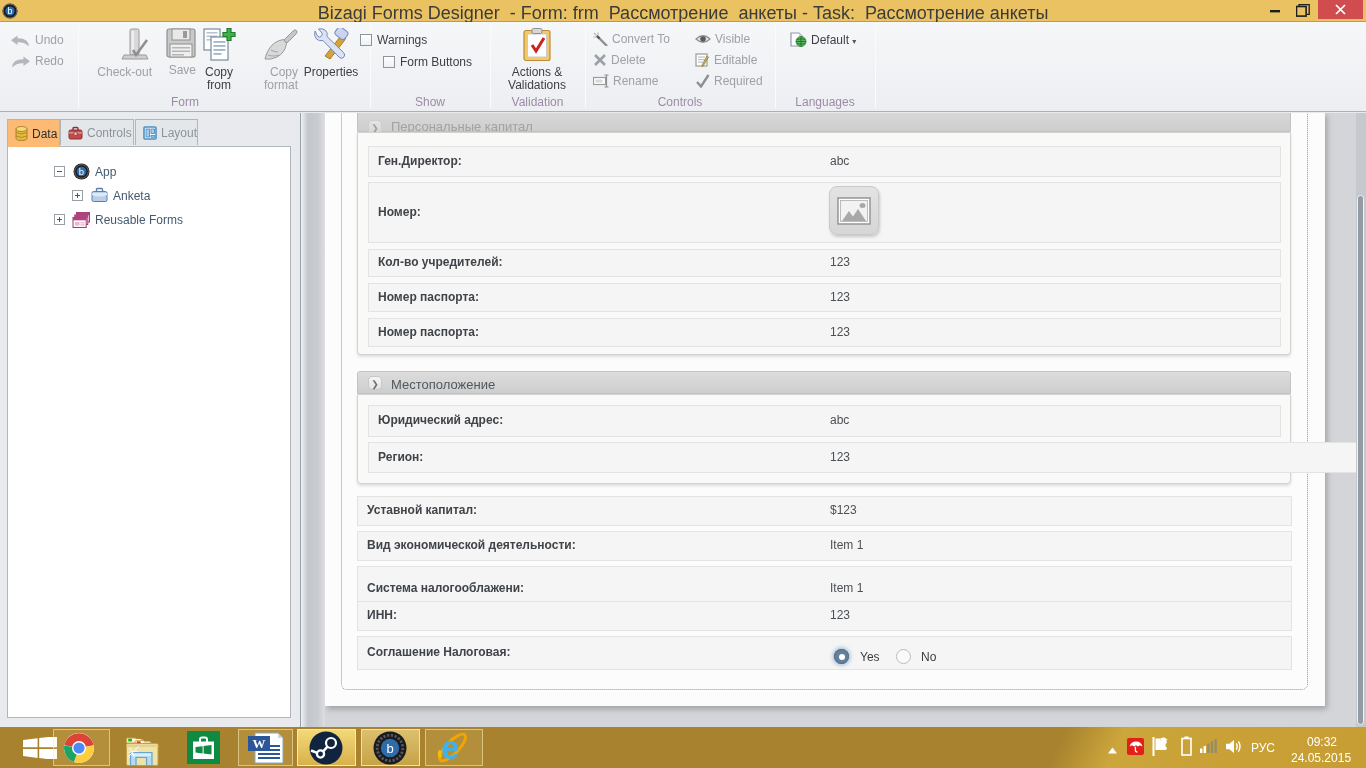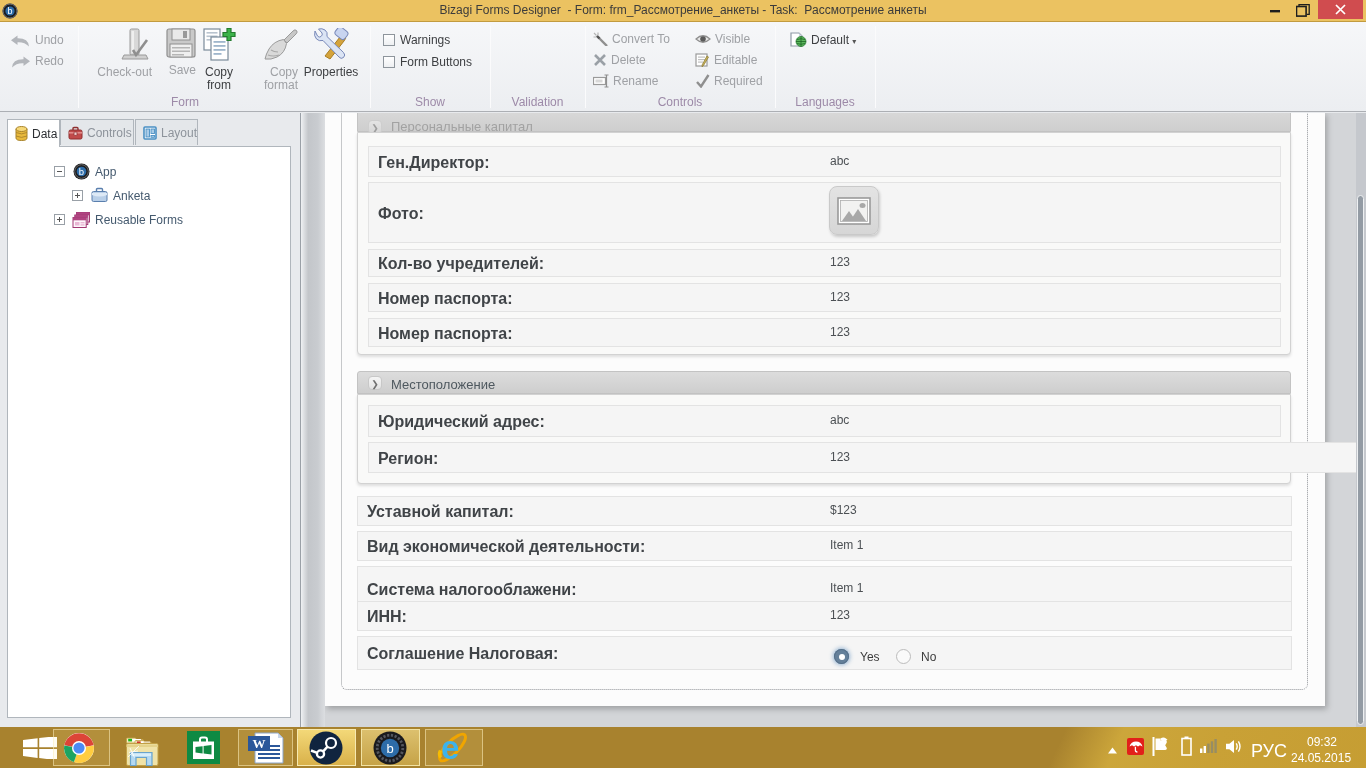--- a/index.html
+++ b/index.html
@@ -1,49 +1,49 @@
 <!DOCTYPE html>
 <html><head>
 <meta charset="utf-8">
 <style>
 * { margin:0; padding:0; box-sizing:border-box; }
 html,body { width:1366px; height:768px; overflow:hidden; font-family:"Liberation Sans", sans-serif; }
 body { position:relative; background:#e8eaed; }
 .abs { position:absolute; }
 
 #titlebar { position:absolute; left:0; top:0; width:1366px; height:22px; background:#ebc261; border-bottom:1px solid #c29b3f; }
-#titlebar .title { position:absolute; left:0; right:0; top:3px; text-align:center; font-size:12px; color:#3b3b3b; }
+#titlebar .title { position:absolute; left:0; right:0; top:3px; text-align:center; font-size:18px; color:#3b3b3b; }
 #btn-close { right:3px; width:45px; background:#d04c4f; color:#fff; }
 
 #ribbon { position:absolute; left:0; top:22px; width:1366px; height:90px; background:linear-gradient(#f6f7f9,#eceef1); border-bottom:1px solid #acafb4; }
 .rsep { position:absolute; top:4px; height:82px; width:1px; background:#d8dadd; border-right:1px solid #fbfbfc; }
 .glabel { position:absolute; bottom:2px; font-size:12px; color:#9d8aa8; text-align:center; }
 .bigbtn { position:absolute; top:4px; text-align:center; font-size:12px; line-height:13px; color:#3d3f42; }
 .bigbtn .ic { margin:2px auto 1px; }
 .bigbtn.dis { color:#9fa1a5;text-align:right; }
 .smallrow { position:absolute; font-size:12px; color:#9fa1a5; white-space:nowrap; }
 .smallrow svg { vertical-align:-3px; margin-right:4px; }
 
 #main { position:absolute; left:0; top:113px; width:1366px; height:614px; background:#e8eaed; }
 #leftpanel { position:absolute; left:7px; top:2px; width:285px; height:612px; }
 .tab { position:absolute; top:4px; height:26px; border:1px solid #b0b6bc; border-bottom:none; background:#e4e7ea; font-size:12px; color:#8d939b; padding:6px 8px 0 7px; white-space:nowrap; }
 .tab svg { vertical-align:-3px; margin-right:4px; }
-.tab.active { background:#ffffff; color:#2c2f33; height:28px; z-index:5; }
+.tab.active { background:#fdba74; color:#2c2f33; height:28px; z-index:5; }
 #treearea { position:absolute; left:0px; top:31px; width:284px; height:572px; background:#fff; border:1px solid #b0b6bc; }
 .titem { position:absolute; font-size:12px; color:#44596e; white-space:nowrap; }
 .expander { position:absolute; width:11px; height:11px; border:1px solid #99a0a7; background:#fff; }
 .expander:before { content:""; position:absolute; left:2px; top:4px; width:5px; height:1px; background:#555; }
 .expander.plus:after { content:""; position:absolute; left:4px; top:2px; width:1px; height:5px; background:#555; }
 
 #canvas { position:absolute; left:300px; top:0; width:1066px; height:614px; background:#d3d5d8; overflow:hidden; }
 #splitter { position:absolute; left:0; top:0; width:25px; height:614px; background:linear-gradient(90deg,#eff1f3 0%,#c3c6ca 30%,#c9ccd0 70%,#dcdee1 100%); border-left:1px solid #9aa0a7; }
 #page { position:absolute; left:25px; top:-1px; width:1000px; height:594px; background:#fcfcfc; box-shadow:2px 3px 6px rgba(0,0,0,.25); }
 #dotted { position:absolute; left:16px; top:-10px; width:967px; height:588px; border:1px dotted #909398; border-radius:6px; }
 .row { position:absolute; background:#f5f5f5; border:1px solid #e3e3e3; }
-.rlabel { position:absolute; left:19px; top:50%; margin-top:-8px; font-weight:bold; font-size:16px; color:#404448; }
+.rlabel { position:absolute; left:19px; top:50%; margin-top:-8px; font-weight:bold; font-size:12px; color:#404448; }
 .rval { position:absolute; left:472px; top:50%; margin-top:-8px; font-size:12px; color:#4c5054; }
 .sechdr { position:absolute; height:22px; background:linear-gradient(#dcdcdc,#cecece); border:1px solid #c3c3c3; border-radius:3px 3px 0 0; }
 .secbox { position:absolute; background:#f9f9f8; border:1px solid #d2d2d2; border-radius:0 0 4px 4px; box-shadow:0 2px 3px rgba(0,0,0,.12); }
 .row.s .rval { left:461px; }
 .rlabel { left:9px; }
 .chev { position:absolute; left:10px; top:4px; width:14px; height:14px; background:linear-gradient(#f5f5f5,#e2e2e2); border:1px solid #c8c8c8; border-radius:4px; font-size:9px; color:#707070; text-align:center; line-height:14px; }
 .sechdr .chev.dis2 { top:15px; color:#9e9e9e; background:linear-gradient(#e4e4e4,#d6d6d6); border-color:#cecece; }
 #photobtn { position:absolute; left:460px; top:3px; width:50px; height:49px; background:linear-gradient(#e3e3e3,#d6d6d6); border:1px solid #c9c9c9; border-radius:8px; box-shadow:1px 2px 3px rgba(0,0,0,.18); text-align:center; padding-top:10px; }
 .radio { position:absolute; width:15px; height:15px; border-radius:50%; }
 .radio.on { background:#64809a; box-shadow:0 0 4px 1px rgba(120,160,200,.8), inset 0 0 0 1px #56708a; }
@@ -135,22 +135,28 @@
  <div class="bigbtn dis" style="left:244px;width:54px"><div class="ic"><svg width="34" height="34" viewBox="0 0 34 34">
    <path d="M20 12 L29 3 Q31 1 32.5 2.5 Q34 4 32 6 L23 15 Z" fill="#c8c8c8" stroke="#9a9a9a" stroke-width="1"></path>
    <path d="M22.5 15.5 L19.5 11.5 Q10 13 5 21 Q2 26 1 31 Q7 32 13 29 Q21 25 22.5 15.5 Z" fill="#d9d9d9" stroke="#9a9a9a" stroke-width="1"></path>
    <path d="M7 22 Q10 24 14 24 M4 27 Q9 29 15 27" fill="none" stroke="#a8a8a8" stroke-width="1.1"></path>
  </svg></div>Copy<br>format</div>
  <div class="bigbtn" style="left:298px;width:66px"><div class="ic"><svg width="36" height="34" viewBox="0 0 36 34">
    <path d="M12 28 L27 9 Q29 6 31.5 8 Q34 10 31 13 L17 31 Z" fill="#d4a33c" stroke="#a87d24" stroke-width="1"></path>
    <rect x="22.5" y="0.5" width="12" height="9.5" rx="3" fill="#c8d4f0" stroke="#7888b8" stroke-width="1" transform="rotate(38 28.5 5.2)"></rect>
    <path d="M2 3 Q0.5 8 3.5 11 Q6 13.5 10 12.5 L26 29 Q28 31.5 30.5 29.5 Q33 27 30.5 24.5 L14 8.5 Q15 4 12 2 Q9 0 5.5 1 L9 5 Q10 7 8 8.5 Q6 10 4.5 8 Z" fill="#dbe4f4" stroke="#7888b8" stroke-width="1"></path>
  </svg></div>Properties</div>
- <div class="smallrow" style="left:383px;top:11px;color:#3d3f42"><span class="cb"></span>Warnings</div>
+ <div class="smallrow" style="left:360px;top:11px;color:#3d3f42"><span class="cb"></span>Warnings</div>
  <div class="smallrow" style="left:383px;top:33px;color:#3d3f42"><span class="cb"></span>Form Buttons</div>
+ <div class="bigbtn" style="left:500px;width:74px"><div class="ic"><svg width="28" height="34" viewBox="0 0 28 34">
+   <rect x="1" y="2.5" width="26" height="30" rx="2" fill="#f2c966" stroke="#ba8c3c" stroke-width="1.2"></rect>
+   <rect x="4.5" y="6" width="19" height="23" fill="#fff" stroke="#c9c9c9" stroke-width="1"></rect>
+   <rect x="9" y="0.5" width="10" height="5" rx="1.5" fill="#d8d8d8" stroke="#909090" stroke-width="1"></rect>
+   <path d="M9 17 L13 23 L21 10" fill="none" stroke="#cc2222" stroke-width="3"></path>
+ </svg></div>Actions &amp;<br>Validations</div>
  <div class="smallrow" style="left:593px;top:10px"><svg width="15" height="14" viewBox="0 0 15 14">
    <path d="M1 1 L3.5 3.5 M5 0.5 L5 3 M0.5 5 L3 5" stroke="#b5b5b5" stroke-width="1.2"></path>
    <path d="M4 4 L14 14" stroke="#8f8f8f" stroke-width="2.4"></path>
         <path d="M4 4 L6.5 6.5" stroke="#555" stroke-width="2.4"></path>
  </svg>Convert To</div>
  <div class="smallrow" style="left:593px;top:31px"><svg width="14" height="14" viewBox="0 0 14 14">
    <path d="M2 2 L12 12 M12 2 L2 12" stroke="#9aa0a6" stroke-width="2.6"></path>
  </svg>Delete</div>
  <div class="smallrow" style="left:593px;top:52px"><svg width="16" height="14" viewBox="0 0 16 14">
    <rect x="0.5" y="3.5" width="12" height="7" fill="#fff" stroke="#9a9a9a" stroke-width="1.2"></rect>
@@ -235,21 +241,21 @@
    <div class="sechdr" style="left:32px;top:-8px;width:934px;height:28px">
      <span class="chev dis2">❯</span>
           <span style="position:absolute;left:33px;top:14px;font-size:13px;color:#a2a2a2">Персональные капитал</span>
    </div>
    <div class="secbox" style="left:32px;top:20px;width:934px;height:223px"></div>
    <div class="row s" style="left:43px;top:34px;width:913px;height:31px">
           <span class="rlabel">Ген.Директор:</span>
           <span class="rval">abc</span>
         </div>
    <div class="row s" style="left:43px;top:70px;width:913px;height:61px">
-          <span class="rlabel">Фото:</span>
+          <span class="rlabel">Номер:</span>
      <div id="photobtn"><svg width="34" height="28" viewBox="0 0 34 28">
        <rect x="1" y="1" width="32" height="26" fill="#fff" stroke="#9a9a9a" stroke-width="1.6"></rect>
        <rect x="3.5" y="3.5" width="27" height="21" fill="#f2f2f1" stroke="#adadad" stroke-width="0.8"></rect>
        <path d="M5 24 L12 14 L19 24 Z" fill="#a8a8a8"></path>
               <path d="M13 24 L21 12 L29 24 Z" fill="#a8a8a8"></path>
        <ellipse cx="25.5" cy="8.5" rx="3" ry="2.5" fill="#a8a8a8"></ellipse>
      </svg></div>
    </div>
    <div class="row s" style="left:43px;top:137px;width:913px;height:28px">
           <span class="rlabel">Кол-во учредителей:</span>
@@ -399,16 +405,16 @@
   <rect x="0" y="9.5" width="2.4" height="4.5" fill="#fff"></rect>
       <rect x="3.6" y="7" width="2.4" height="7" fill="#fff"></rect>
   <rect x="7.2" y="4.6" width="2.4" height="9.4" fill="#978d64"></rect>
       <rect x="10.8" y="2.3" width="2.4" height="11.7" fill="#978d64"></rect>
       <rect x="14.4" y="0" width="2.4" height="14" fill="#978d64"></rect>
  </svg>
  <svg class="abs" style="left:1226px;top:12px" width="16" height="15" viewBox="0 0 16 15">
   <path d="M0 4.8 L3.4 4.8 L8 1 L8 14 L3.4 10.2 L0 10.2 Z" fill="#fff"></path>
   <path d="M10.2 4.4 Q12.2 7.5 10.2 10.6 M12.4 2.4 Q15.6 7.5 12.4 12.6" fill="none" stroke="#fff" stroke-width="1.4"></path>
  </svg>
- <div class="traytxt" style="left:1251px;top:14px;font-size:18px">РУС</div>
+ <div class="traytxt" style="left:1251px;top:14px;font-size:12px">РУС</div>
  <div class="traytxt" style="left:1307px;top:8px">09:32</div>
  <div class="traytxt" style="left:1291px;top:24px">24.05.2015</div>
 </div>
 
 </body></html>

